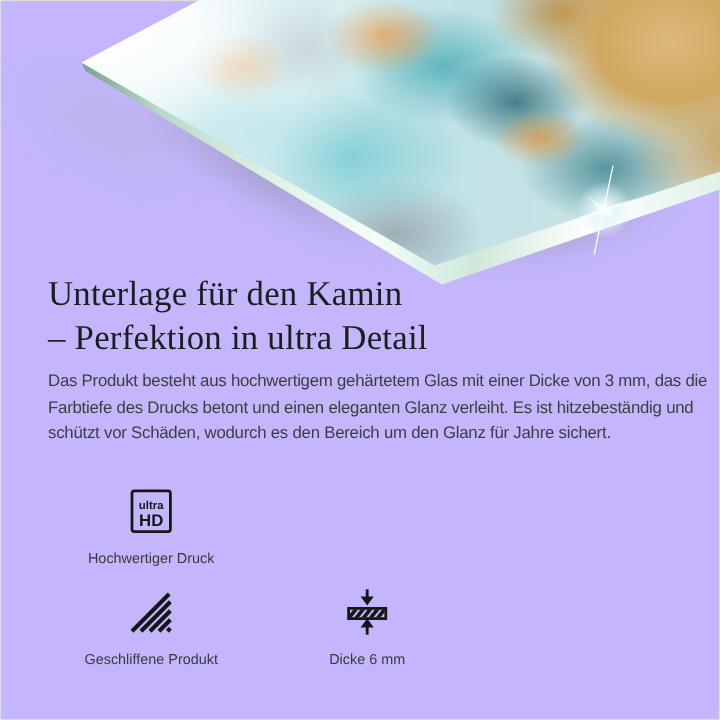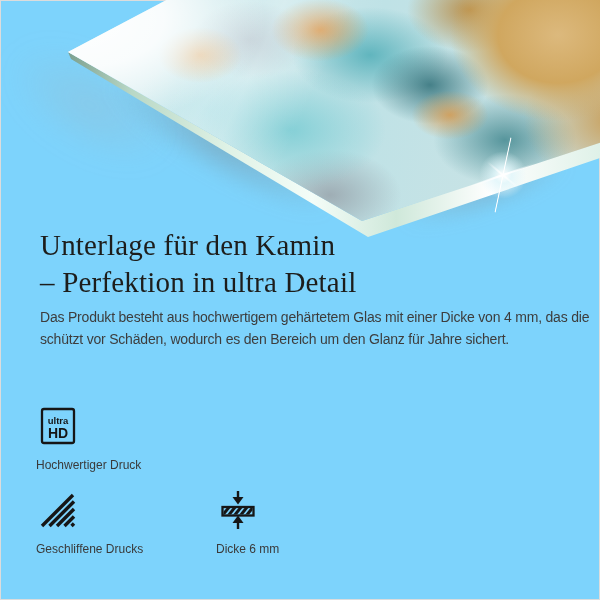--- a/index.html
+++ b/index.html
@@ -1,17 +1,17 @@
 <!DOCTYPE html>
 <html><head>
 <meta charset="utf-8">
 <style>
   html,body{margin:0;padding:0;background:#ffffff;}
   .canvas{
-    position:relative;width:600px;height:600px;background:#7dd3fc;overflow:hidden;
+    position:relative;width:600px;height:600px;background:#c4b5fd;overflow:hidden;
     box-shadow:inset 0 0 0 1px #dcdcdc;
     font-family:"Liberation Sans",sans-serif;
   }
   
   .hero{position:absolute;left:0;top:0;width:600px;height:245px;}
   .soft{position:absolute;border-radius:50%;}
   .shadow-left{
     left:40px;top:105px;width:360px;height:80px;
     background:radial-gradient(50% 50% at 50% 50%, rgba(120,132,136,.45), rgba(120,132,136,0) 72%);
     transform:rotate(30deg);filter:blur(9px);
@@ -69,21 +69,21 @@
     font-family:"Liberation Serif","DejaVu Serif",serif;
     font-size:29px;line-height:37px;color:#1d1d1b;font-weight:400;letter-spacing:.2px;
   }
   .desc{
     position:absolute;left:40px;top:307px;
     font-size:14px;line-height:21.5px;color:#3d3d3d;letter-spacing:-.2px;
   }
   
   .features{position:absolute;left:36px;top:402px;width:540px;display:flex;flex-direction:column;gap:14px;}
   .frow{display:flex;}
-  .fcell{width:180px;display:flex;flex-direction:column;align-items:flex-start;}
+  .fcell{width:180px;display:flex;flex-direction:column;align-items:center;}
   .ficon{height:48px;display:flex;align-items:center;justify-content:center;}
   .flabel{margin-top:8px;font-size:12px;color:#3a3a3a;}
   svg{display:block;}
   .st{stroke:#161616;fill:none;stroke-width:2.3;}
   .rd{stroke-linejoin:round;stroke-linecap:round;}
   .fl{fill:#161616;stroke:none;}
   .uhd-top{font-family:"Liberation Sans",sans-serif;font-size:9.5px;font-weight:bold;fill:#161616;}
   .uhd-bot{font-family:"Liberation Sans",sans-serif;font-size:14px;font-weight:bold;fill:#161616;}
 </style>
 </head>
@@ -104,21 +104,22 @@
       <div class="ray ray-d1"></div>
     </div>
   </div>
 
   <h1 class="heading" style="margin:0;">
     <div>Unterlage für den Kamin</div>
     <div>– Perfektion in ultra Detail</div>
   </h1>
 
   <div class="desc">
-    <div>Das Produkt besteht aus hochwertigem gehärtetem Glas mit einer Dicke von 4 mm, das die</div>
+    <div>Das Produkt besteht aus hochwertigem gehärtetem Glas mit einer Dicke von 3 mm, das die</div>
+    <div>Farbtiefe des Drucks betont und einen eleganten Glanz verleiht. Es ist hitzebeständig und</div>
     <div>schützt vor Schäden, wodurch es den Bereich um den Glanz für Jahre sichert.</div>
   </div>
 
   <div class="features">
     <div class="frow">
 
 
       <div class="fcell">
         <div class="ficon">
           <svg width="44" height="44" viewBox="0 0 44 44">
@@ -138,21 +139,21 @@
       <div class="fcell">
         <div class="ficon">
           <svg width="44" height="44" viewBox="0 0 44 44">
             <line x1="6" y1="38" x2="37" y2="7" stroke="#161616" stroke-width="3.4"></line>
             <line x1="13.5" y1="38" x2="38" y2="13.5" stroke="#161616" stroke-width="3.4"></line>
             <line x1="21" y1="38" x2="38" y2="21" stroke="#161616" stroke-width="3.4"></line>
             <line x1="28.5" y1="38" x2="38" y2="28.5" stroke="#161616" stroke-width="3.4"></line>
             <line x1="35.5" y1="38" x2="38" y2="35.5" stroke="#161616" stroke-width="3.4"></line>
           </svg>
         </div>
-        <div class="flabel">Geschliffene Drucks</div>
+        <div class="flabel">Geschliffene Produkt</div>
       </div>
 
       <div class="fcell">
         <div class="ficon">
           <svg width="44" height="44" viewBox="0 0 44 44">
             <defs>
                 <clipPath id="barclip">
                   <rect x="7.5" y="20" width="29" height="6.5"></rect>
                 </clipPath>
               </defs>

